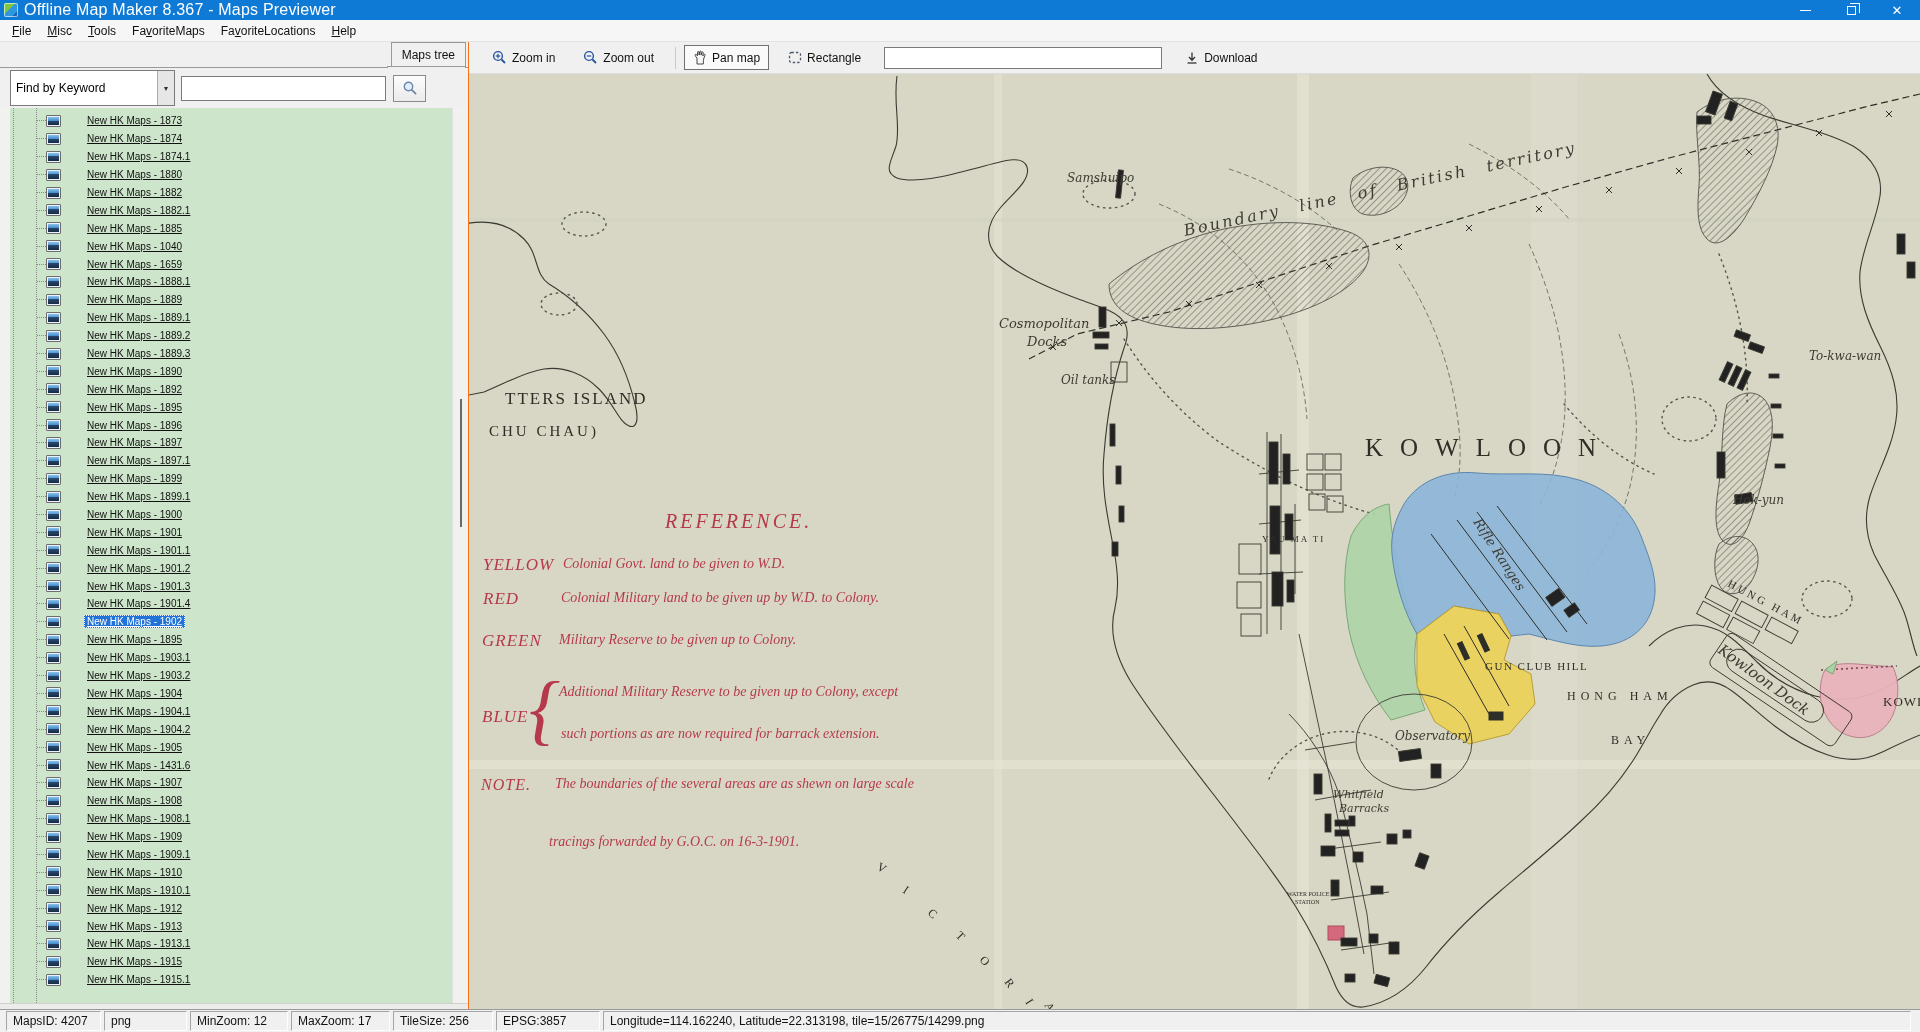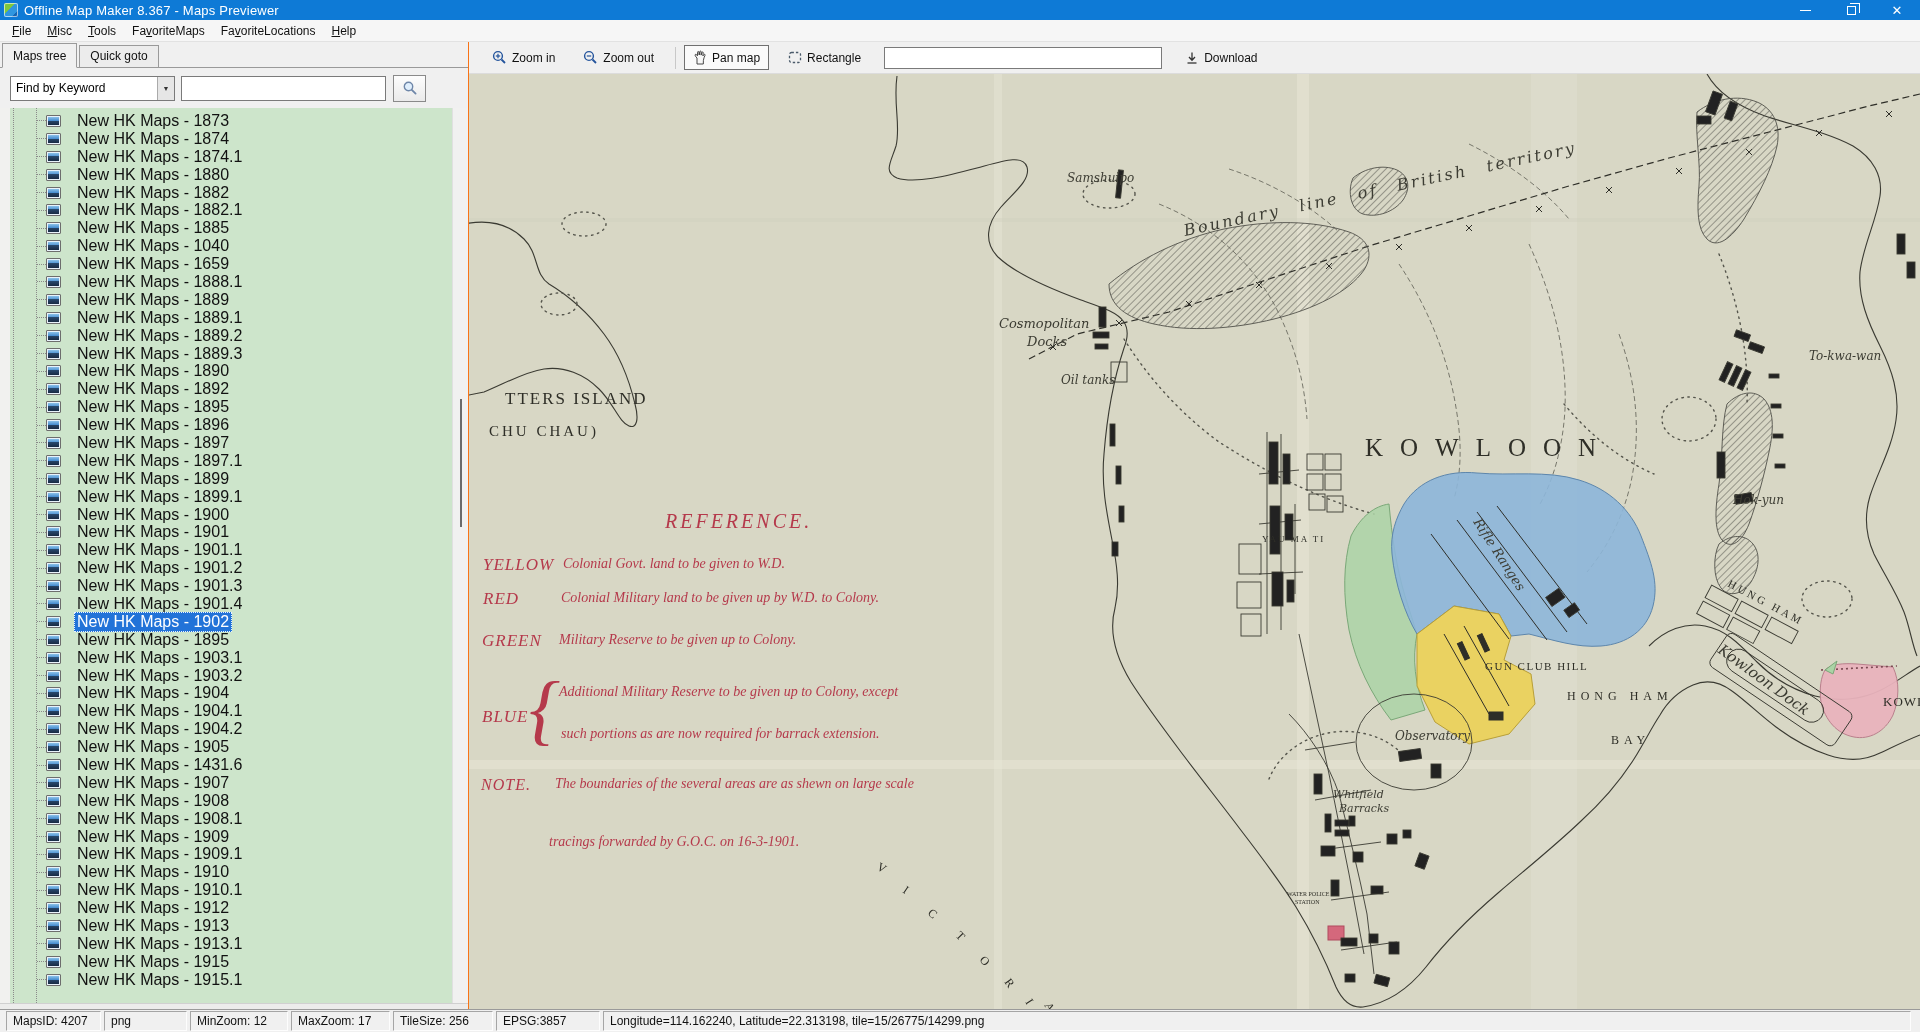--- a/index.html
+++ b/index.html
@@ -5,60 +5,60 @@
   * { margin:0; padding:0; box-sizing:border-box; }
   html,body { width:1920px; height:1032px; overflow:hidden; }
   body { font-family:"Liberation Sans", sans-serif; background:#f0f0f0; position:relative;
          box-shadow: inset 1px 0 #6a6a6a, inset -1px 0 #6a6a6a, inset 0 -1px #6a6a6a; }
 
   
   .titlebar { height:20px; background:#0e7ad6; display:flex; align-items:center; color:#fff; }
   .app-icon { width:14px; height:14px; margin:0 6px 0 4px; border-radius:2px;
     background: linear-gradient(135deg,#7ec83e 0 40%, #2f96e0 40% 75%, #1565b4 75%);
     box-shadow: inset 0 0 0 1px rgba(255,255,255,.6); }
-  .title-text { font-size:13px; letter-spacing:.2px; }
+  .title-text { font-size:16px; letter-spacing:.2px; }
   .win-controls { margin-left:auto; display:flex; height:100%; }
   .win-btn { width:46px; height:100%; display:flex; align-items:center; justify-content:center; }
   .glyph-min { width:11px; height:1px; background:#fff; }
   .glyph-restore { width:9px; height:9px; border:1px solid #fff; position:relative; background:#0e7ad6;}
   .glyph-restore::before { content:""; position:absolute; left:2px; top:-4px; width:9px; height:9px;
      border:1px solid #fff; border-left-width:0; border-bottom-width:0; }
   .glyph-close { color:#fff; font-size:13px; line-height:1; font-family:"DejaVu Sans",sans-serif;}
 
   
   .menubar { height:22px; background:#f6f6f6; border-bottom:1px solid #e2e2e2; display:flex; align-items:center; padding-left:4px; }
   .menu-item { font-size:12px; padding:3px 8px; color:#111; }
   .menu-item u { text-decoration:underline; }
 
   
   .main { display:flex; height:967px; }
   .left-panel { width:468px; display:flex; flex-direction:column; background:#f0f0f0; }
 
-  .tabs-row { height:26px; display:flex; align-items:flex-end; padding-left:2px; border-bottom:1px solid #9a9a9a; background:#f0f0f0; }
+  .tabs-row { height:26px; display:flex; align-items:flex-end; padding-left:2px; border-bottom:1px solid #9a9a9a; background:#f0f0f0;flex-direction:column; }
   .tab { font-size:12px; padding:3px 10px 4px; border:1px solid #9a9a9a; border-bottom:none; background:#ececec; color:#111; margin-right:2px; }
   .tab.active { background:#f0f0f0; padding-top:5px; margin-bottom:-1px; border-bottom:1px solid #f0f0f0; }
 
   .search-row { height:40px; display:flex; align-items:center; padding:0 8px 0 10px; background:#f0f0f0; }
-  .combo { width:165px; height:25px; border:1px solid #7a7a7a; background:#fff; display:flex; align-items:center; font-size:12px; }
+  .combo { width:165px; height:36px; border:1px solid #7a7a7a; background:#fff; display:flex; align-items:center; font-size:12px; }
   .combo-text { flex:1; padding-left:5px; }
   .combo-arrow { width:17px; height:100%; background:#e6e6e6; border-left:1px solid #aaa; display:flex; align-items:center; justify-content:center; font-size:7px; color:#333; }
   .search-input { width:205px; height:25px; margin-left:6px; border:1px solid #7a7a7a; background:#fff; font-size:12px; padding:0 4px; outline:none; }
   .search-btn { width:33px; height:27px; margin-left:7px; border:1px solid #8a8a8a; background:linear-gradient(#fdfdfd,#eaeaea); display:flex; align-items:center; justify-content:center; }
 
   .tree-wrap { flex:1; position:relative; background:#cde5cb; overflow:hidden; }
   .tree-gutter { position:absolute; left:0; top:0; bottom:0; width:10px; background:#f1f1ef; }
   .vline1 { position:absolute; left:13px; top:0; bottom:0; border-left:1px dotted #8a8a8a; }
   .vline2 { position:absolute; left:36px; top:0; bottom:0; border-left:1px dotted #8a8a8a; }
   .tree-view { position:absolute; left:0; top:4px; right:16px; bottom:0; }
   .tree-row { display:flex; align-items:center; height:17.9px; padding-left:37px; white-space:nowrap; }
   .connector { width:9px; border-top:1px dotted #8a8a8a; }
   .tree-icon { width:15px; height:12px; border:1px solid #6d6d6d; border-radius:1px; flex:0 0 auto;
      background: linear-gradient(180deg,#9ed0f0 0,#4a8fd0 45%, #27476b 45%, #15243a 100%);
      box-shadow: inset 0 0 0 1px #e8f2fa; }
-  .tree-label { margin-left:13px; font-size:16px; color:#111; padding:1px 3px; }
+  .tree-label { margin-left:23px; font-size:10px; color:#111; padding:1px 3px;text-decoration:underline; }
   .tree-label.selected { background:#2273d8; color:#fff; outline:1px dotted #eaf2ff; outline-offset:-1px; }
   .vscroll { position:absolute; right:0; top:0; bottom:0; width:16px; background:#f1f1f0; border-left:1px solid #e0e0e0; }
   .vthumb { position:absolute; left:7px; width:2px; top:291px; height:128px; background:#6a6a6a; }
   .hscroll { height:6px; background:#ececeb; border-top:1px solid #d0d0d0; }
 
   
   .right-panel { flex:1; display:flex; flex-direction:column; border-left:1px solid #f97316; }
   .map-toolbar { height:32px; background:#f0f0f0; display:flex; align-items:center; padding-left:14px; border-bottom:1px solid #dcdcdc; }
   .tb-btn { display:flex; align-items:center; gap:5px; font-size:12px; color:#111; padding:4px 8px; margin-right:10px; border:1px solid transparent; }
   .tb-btn.active { background:#fafafa; border:1px solid #707070; }

